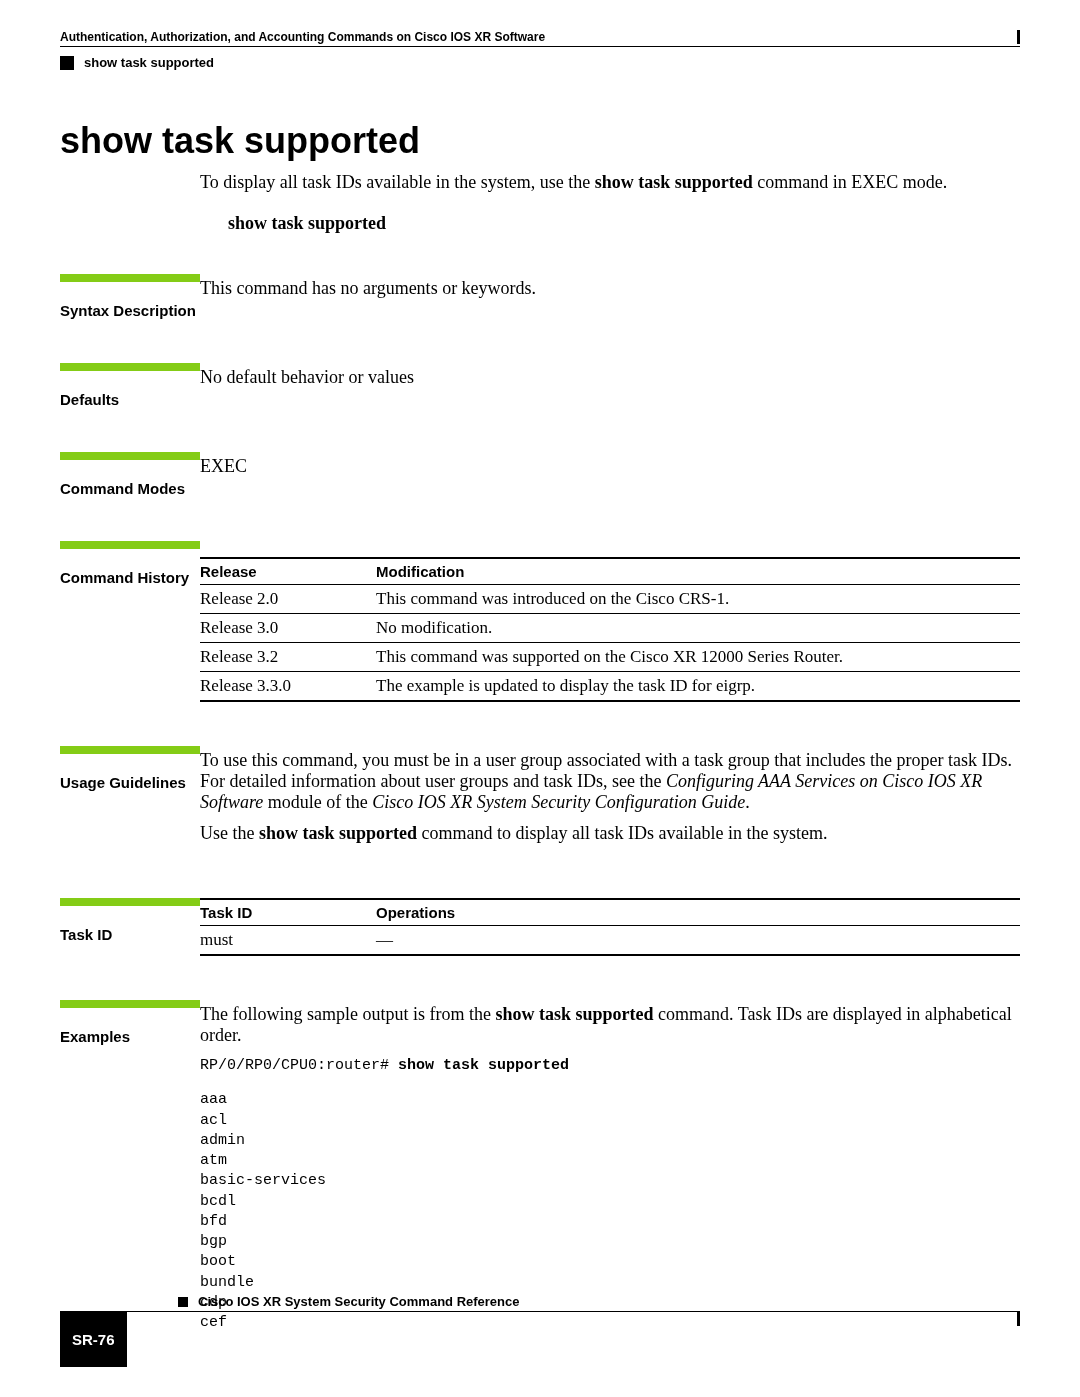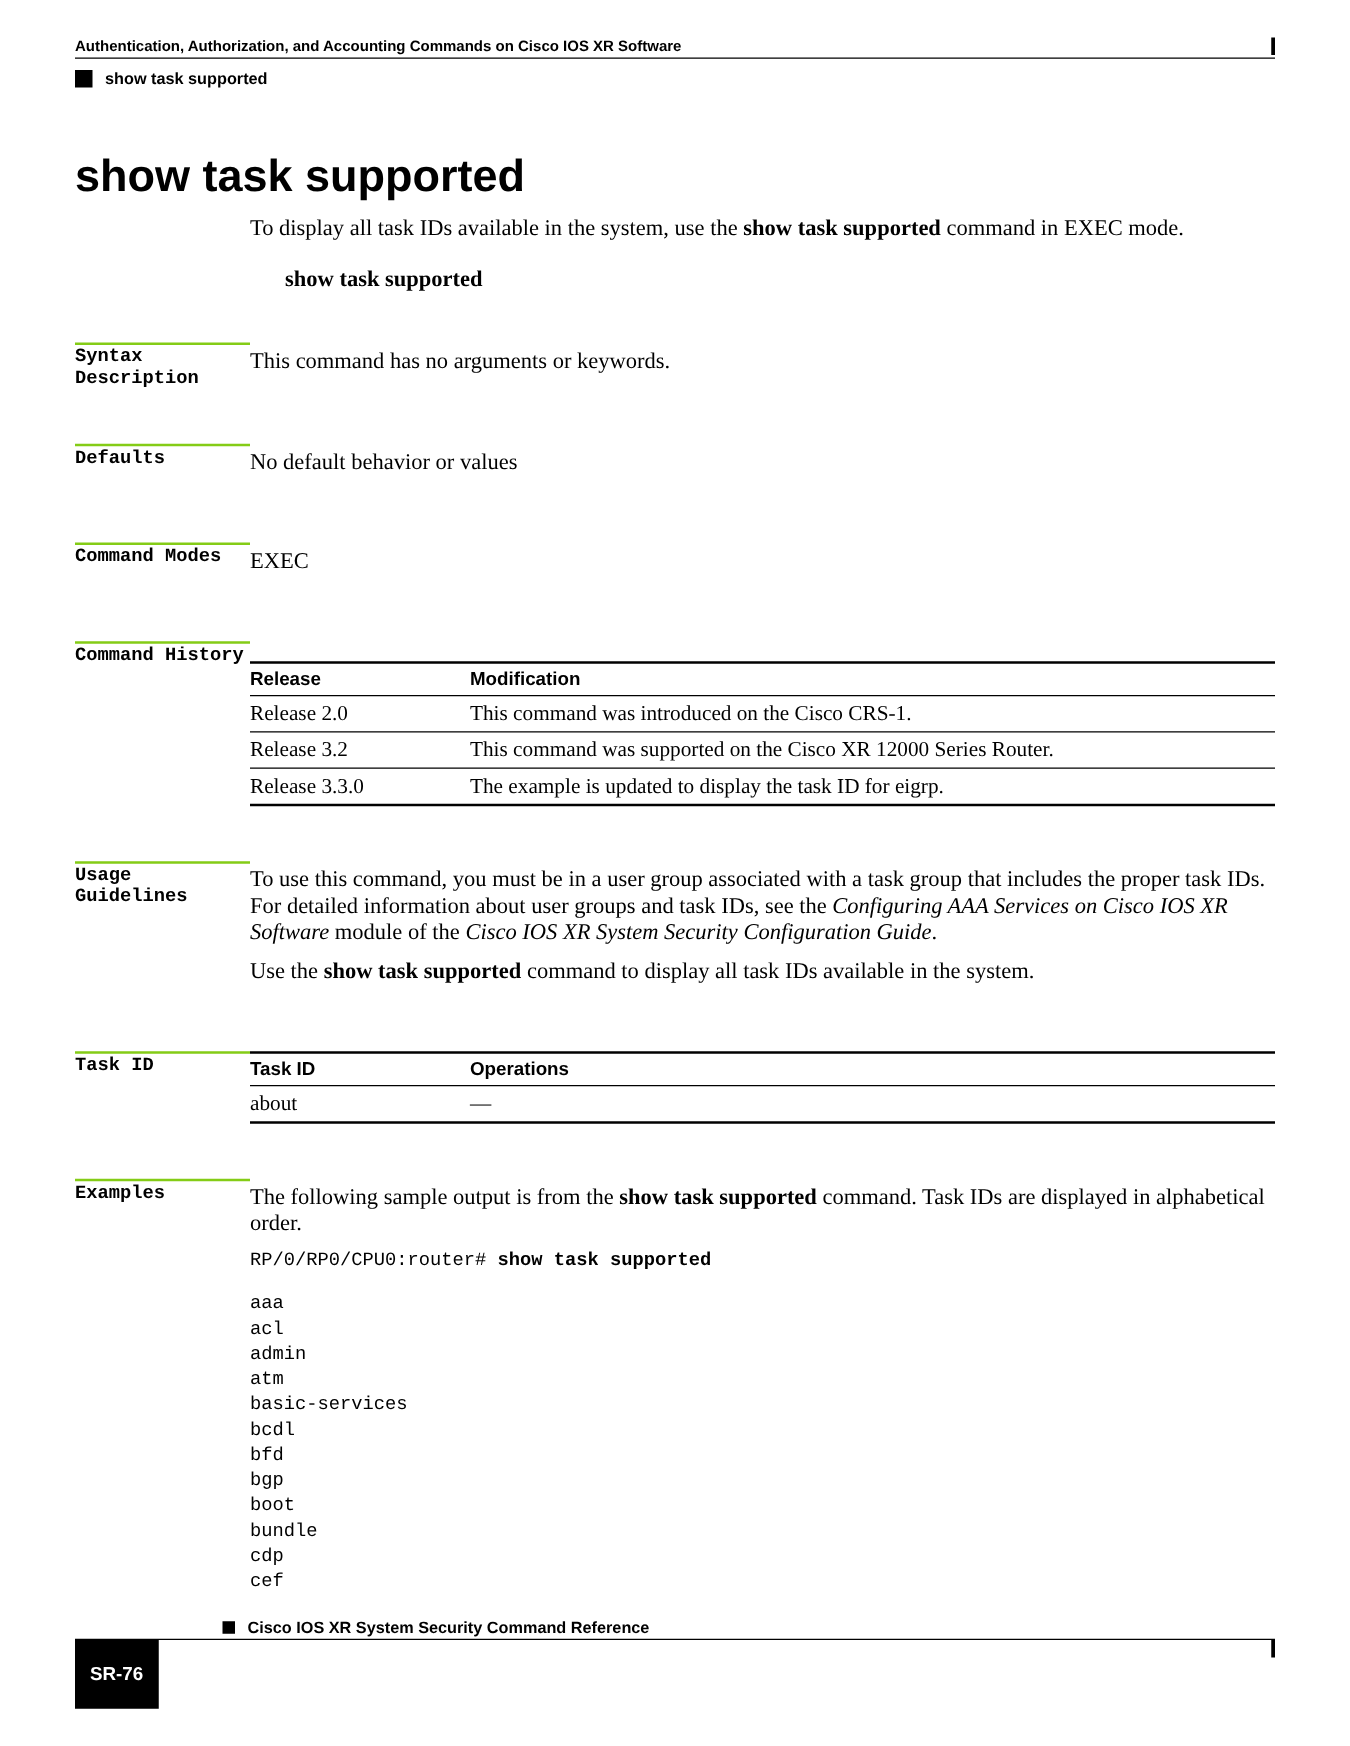--- a/index.html
+++ b/index.html
@@ -65,27 +65,27 @@
     font-size: 18px;
     margin-left: 28px;
     margin-bottom: 40px;
   }
   .section {
     display: flex;
     margin-bottom: 44px;
     align-items: flex-start;
   }
   .section-label {
-    font-family: Liberation Mono, monospace;
+    font-family: Liberation Sans, sans-serif;
     font-weight: bold;
     font-size: 15px;
     width: 140px;
     flex-shrink: 0;
-    border-top: 2px solid #84cc16;
-    padding-top: 1px;
+    border-top: 8px solid #84cc16;
+    padding-top: 20px;
     margin-right: 0;
   }
   .section-body {
     flex: 1;
     font-size: 18px;
     padding-top: 4px;
   }
   .section-body p {
     margin: 0 0 10px 0;
   }
@@ -224,20 +224,24 @@
             <th class="col-release">Release</th>
             <th>Modification</th>
           </tr>
         </thead>
         <tbody>
           <tr>
             <td>Release 2.0</td>
             <td>This command was introduced on the Cisco CRS-1.</td>
           </tr>
           <tr>
+            <td>Release 3.0</td>
+            <td>No modification.</td>
+          </tr>
+          <tr>
             <td>Release 3.2</td>
             <td>This command was supported on the Cisco XR 12000 Series Router.</td>
           </tr>
           <tr>
             <td>Release 3.3.0</td>
             <td>The example is updated to display the task ID for eigrp.</td>
           </tr>
         </tbody>
       </table>
     </div>
@@ -260,21 +264,21 @@
     <div class="section-body" style="padding-top:0">
       <table class="cmd-table">
         <thead>
           <tr>
             <th class="col-taskid">Task ID</th>
             <th>Operations</th>
           </tr>
         </thead>
         <tbody>
           <tr>
-            <td>about</td>
+            <td>must</td>
             <td>—</td>
           </tr>
         </tbody>
       </table>
     </div>
   </div>
 
   <div class="section" style="margin-bottom:20px">
     <div class="section-label">Examples</div>
     <div class="section-body">

